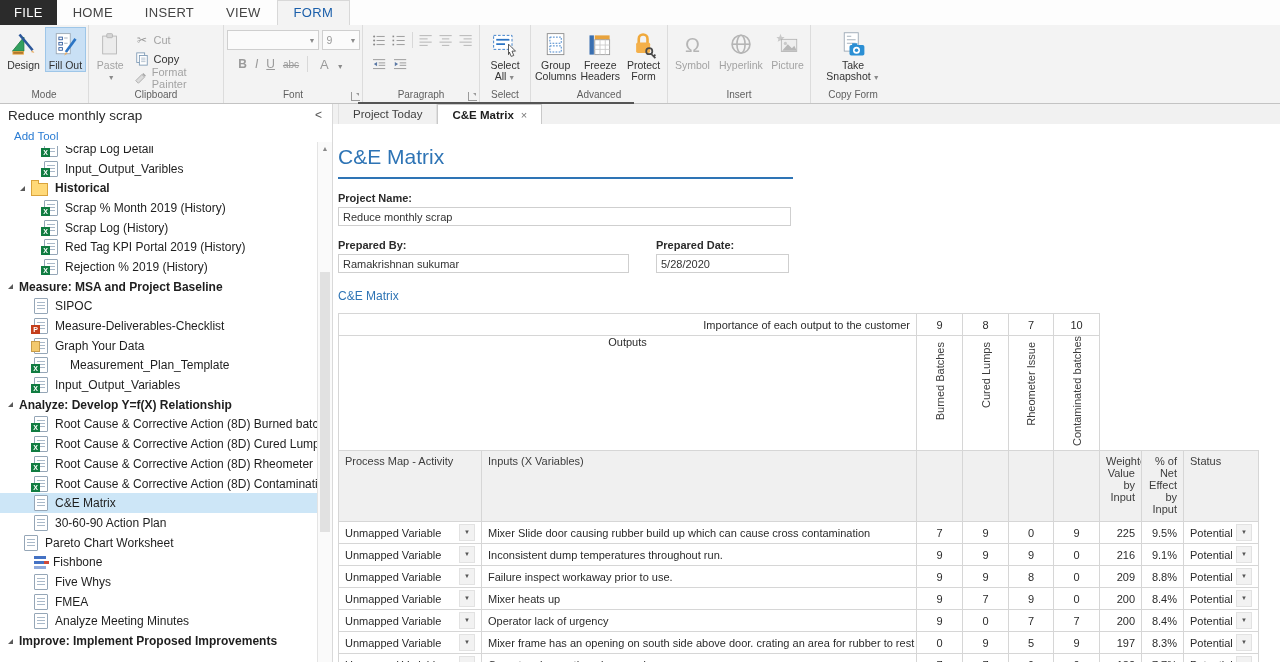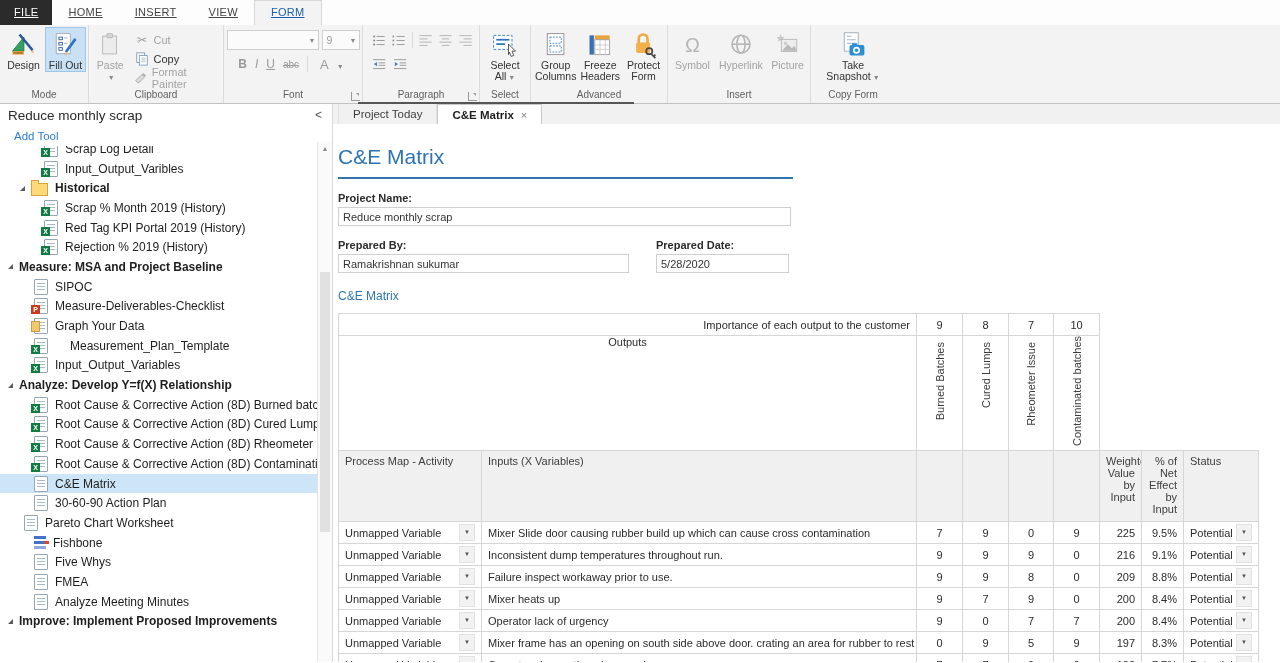--- a/index.html
+++ b/index.html
@@ -1,20 +1,20 @@
 <!DOCTYPE html>
 <html><head>
 <meta charset="utf-8">
 <style>
   html,body{margin:0;padding:0;background:#fff;font-family:"Liberation Sans","DejaVu Sans",sans-serif;}
   #page{position:relative;width:1280px;height:663px;overflow:hidden;background:#fff;}
 
   
   .rtabs{display:flex;height:25px;background:#fdfdfd;align-items:stretch;}
-  .rtab{padding:0 16px;font-size:11px;line-height:25px;color:#444;letter-spacing:.3px;cursor:default;text-decoration:underline;}
+  .rtab{padding:0 16px;font-size:13px;line-height:25px;color:#444;letter-spacing:.3px;cursor:default;}
   .rtab.file{background:#2b2b2b;color:#fff;padding:0 14px;}
   .rtab.active{background:#f3f3f3;color:#1b5faa;border:1px solid #d8d8d8;border-bottom:none;line-height:23px;}
 
   
   .ribbon{display:flex;height:78px;background:#f3f3f3;border-bottom:1px solid #c3c3c3;align-items:stretch;}
   .rgroup{position:relative;border-right:1px solid #dcdcdc;display:flex;flex-direction:column;padding:2px 2px 0 2px;}
   .rgroup-body{flex:1;display:flex;align-items:flex-start;}
   .rgroup-label{height:15px;font-size:10px;color:#5f5f5f;text-align:center;line-height:14px;}
   .launcher{position:absolute;right:2px;bottom:2px;width:8px;height:8px;border-left:1px solid #9a9a9a;border-bottom:1px solid #9a9a9a;}
   .launcher:after{content:"";position:absolute;right:1px;top:1px;border-top:3px solid #9a9a9a;border-left:3px solid transparent;}
@@ -414,20 +414,24 @@
             <span class="expander"></span>
             <span class="ticon ticon-folder"></span>
             <span class="tlabel b">Historical</span>
           </div>
           <div class="titem" style="padding-left: 44px;">
             <span class="ticon ticon-excel"></span>
             <span class="tlabel">Scrap % Month 2019 (History)</span>
           </div>
           <div class="titem" style="padding-left: 44px;">
             <span class="ticon ticon-excel"></span>
+            <span class="tlabel">Scrap Log (History)</span>
+          </div>
+          <div class="titem" style="padding-left: 44px;">
+            <span class="ticon ticon-excel"></span>
             <span class="tlabel">Red Tag KPI Portal 2019 (History)</span>
           </div>
           <div class="titem" style="padding-left: 44px;">
             <span class="ticon ticon-excel"></span>
             <span class="tlabel">Rejection % 2019 (History)</span>
           </div>
           <div class="titem" style="padding-left: 8px;">
             <span class="expander"></span>
             <span class="tlabel b">Measure:  MSA and Project Baseline</span>
           </div>

